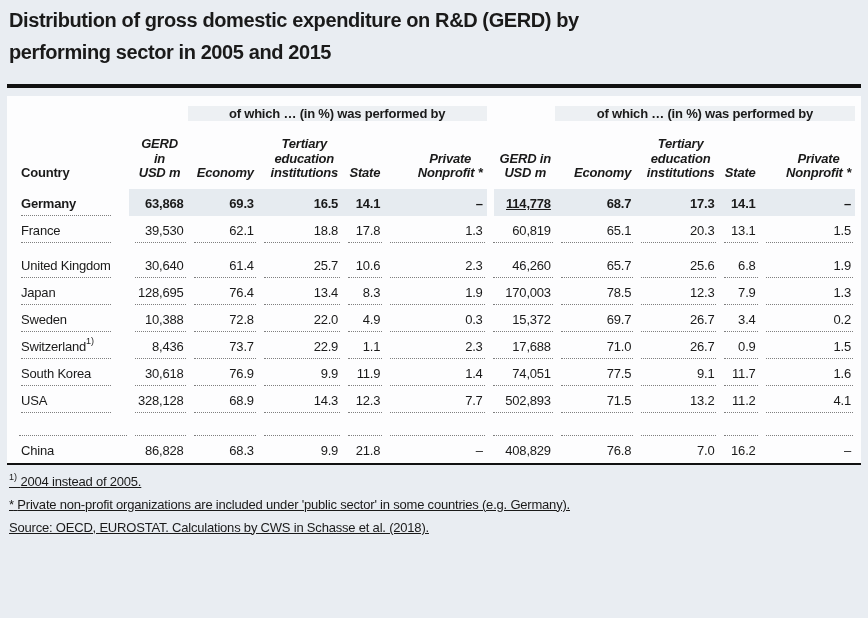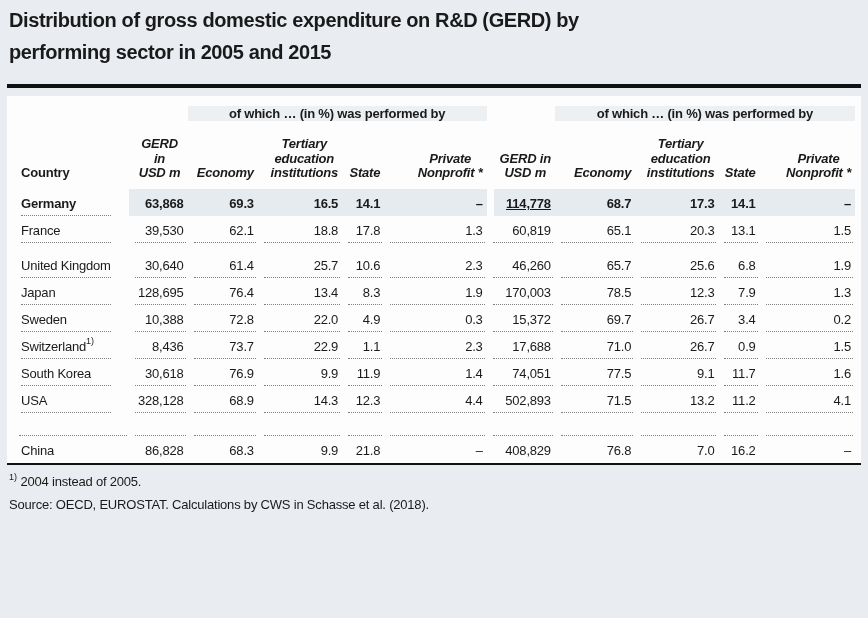--- a/index.html
+++ b/index.html
@@ -50,21 +50,21 @@
   .cv{display:block;border-bottom:1px dotted var(--dot);padding-bottom:4px;min-height:10px;}
   td.num .cv{text-align:right;padding-right:2px;}
   tr.bold{font-weight:700;}
   tr.hl td.num{background:var(--hl);}
   tr.hl td.num .cv{border-bottom-color:transparent;}
   tr.hl td.gap{background:linear-gradient(to right,var(--card) 0,var(--card) 7px,var(--hl) 7px);text-decoration:underline;}
   tr.last .cv{border-bottom-color:transparent;}
   tr.sp-small td{height:8px;padding:0;}
   tr.sp-dotted td{height:23px;}
   sup{font-size:9px;line-height:0;position:relative;top:-1px;letter-spacing:0;}
-  .footnotes{padding:9px 10px 0 9px;font-size:13px;line-height:15px;}
+  .footnotes{padding:9px 10px 0 9px;font-size:13px;line-height:15px;text-decoration:underline;}
   .footnotes p{margin:0 0 8px;}
   .footnotes sup{top:0;}
 </style>
 </head>
 <body>
 
 <div class="header">
   <h1 class="title">Distribution of gross domestic expenditure on R&amp;D (GERD) by
 performing sector in 2005 and 2015</h1>
 </div>
@@ -384,21 +384,21 @@
           <td class="num c-econ05">
             <span class="cv">68.9</span>
           </td>
           <td class="num c-tert05">
             <span class="cv">14.3</span>
           </td>
           <td class="num c-state05">
             <span class="cv">12.3</span>
           </td>
           <td class="num c-np05">
-            <span class="cv">4.4</span>
+            <span class="cv">7.7</span>
           </td>
           <td class="num c-gerd15 gap">
             <span class="cv">502,893</span>
           </td>
           <td class="num c-econ15">
             <span class="cv">71.5</span>
           </td>
           <td class="num c-tert15">
             <span class="cv">13.2</span>
           </td>
@@ -478,14 +478,15 @@
           <td class="num c-np15">
             <span class="cv">–</span>
           </td>
         </tr>
       </tbody>
   </table>
 </div>
 
 <div class="footnotes">
   <p><sup>1)</sup> <span>2004 instead of 2005.</span></p>
+  <p><span>*</span> <span>Private non-profit organizations are included under 'public sector' in some countries (e.g. Germany).</span></p>
   <p>Source: OECD, EUROSTAT. Calculations by CWS in Schasse et al. (2018).</p>
 </div>
 
 </body></html>

